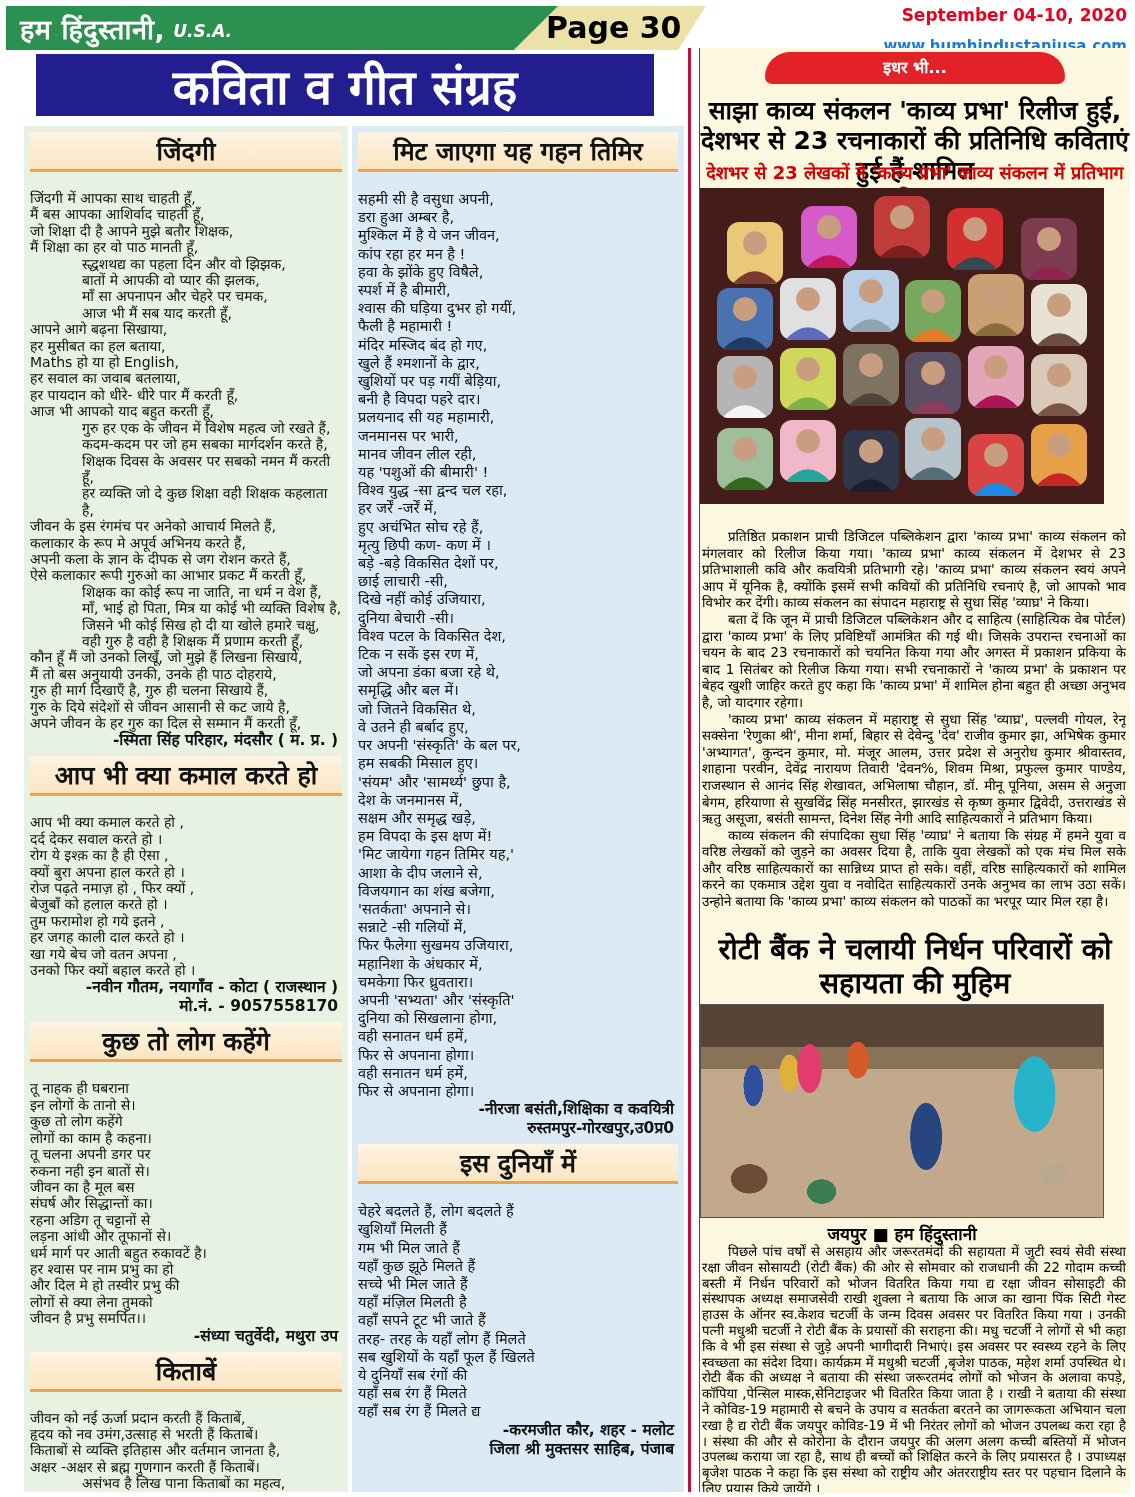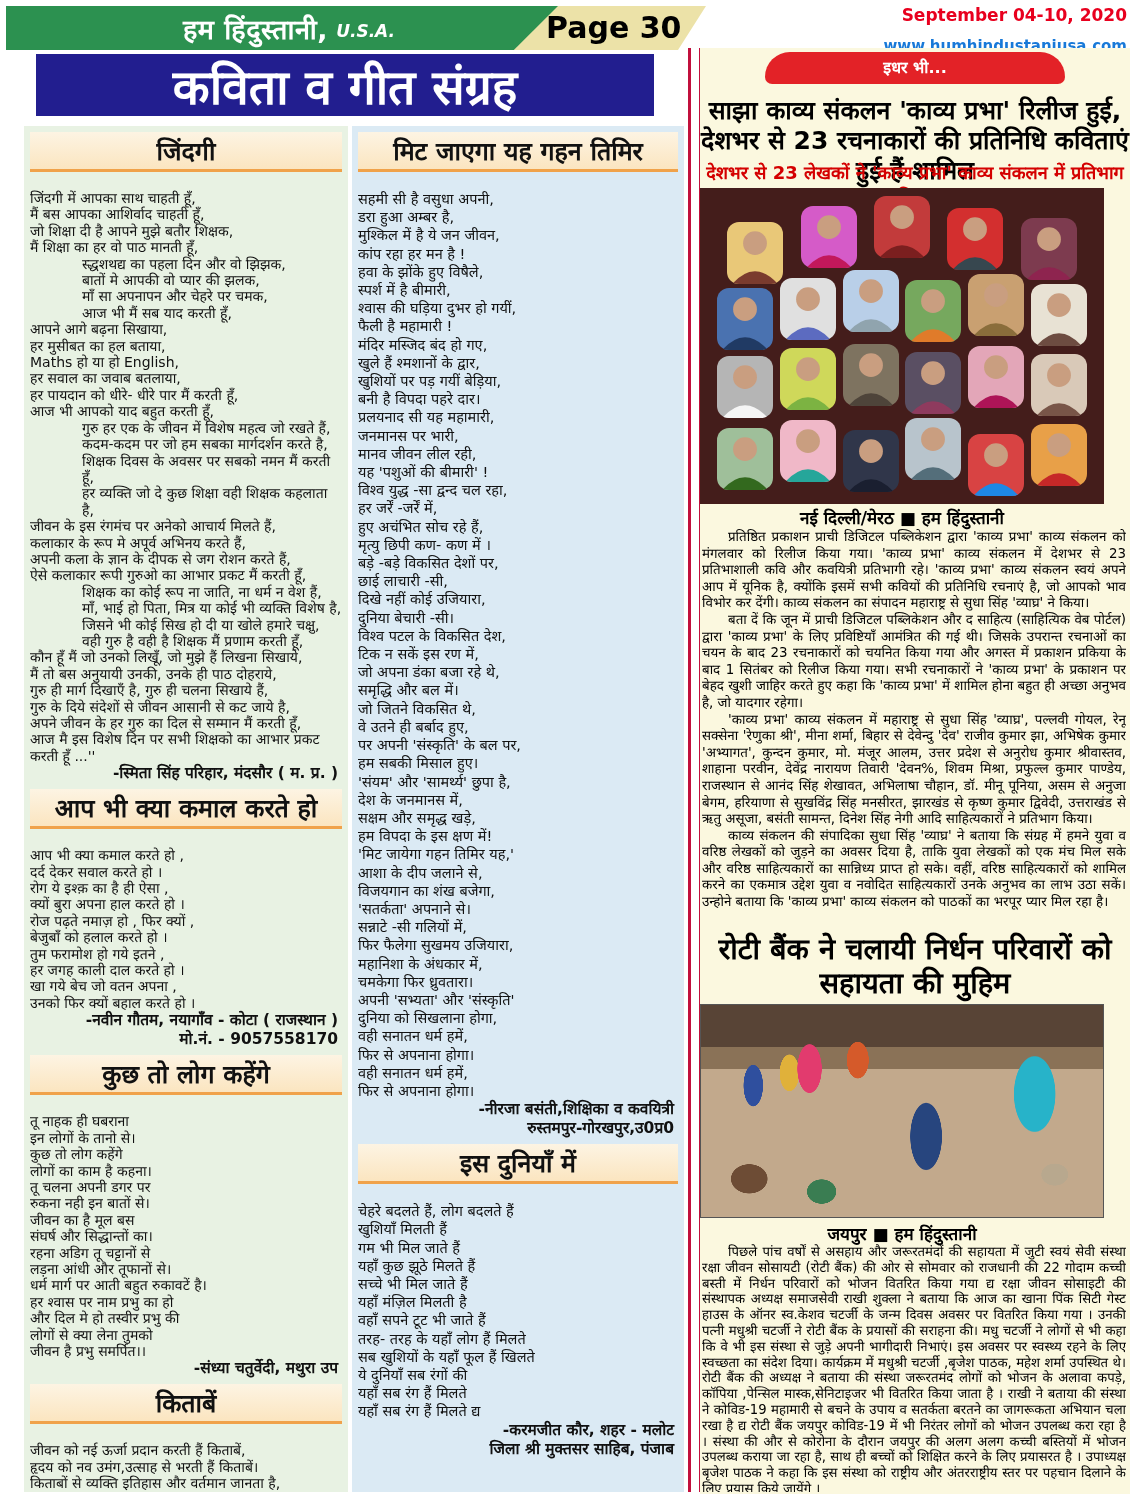--- a/index.html
+++ b/index.html
@@ -2,21 +2,21 @@
 <html><head>
 <meta charset="utf-8">
 <style>
   html,body{margin:0;padding:0;background:#ffffff;}
   body{font-family:"DejaVu Sans","Liberation Sans",sans-serif;}
   .page{position:relative;width:1135px;height:1497px;background:#ffffff;overflow:hidden;}
 
   
   .header-strip{position:absolute;top:6px;left:6px;width:1123px;height:44px;}
   .cream-band{position:absolute;left:0;top:0;width:700px;height:44px;background:#ece2a8;clip-path:polygon(0 0,100% 0,96% 100%,0 100%);}
-  .green-band{position:absolute;left:0;top:0;width:552px;height:44px;background:#2c9150;clip-path:polygon(0 0,100% 0,92% 100%,0 100%);color:#fff;display:flex;align-items:center;padding-left:14px;box-sizing:border-box;justify-content:center;}
+  .green-band{position:absolute;left:0;top:0;width:552px;height:44px;background:#2c9150;clip-path:polygon(0 0,100% 0,92% 100%,0 100%);color:#fff;display:flex;align-items:center;padding-left:14px;box-sizing:border-box;}
   .paper-name{font-size:27px;font-weight:800;letter-spacing:.5px;}
   .paper-suffix{font-size:17px;font-weight:800;font-style:italic;margin-left:8px;margin-top:6px;}
   .page-label{position:absolute;left:540px;top:0;width:150px;height:36px;line-height:44px;text-align:left;font-size:30px;font-weight:800;color:#000;}
   .header-right{position:absolute;right:2px;top:0;text-align:right;line-height:1.15;}
   .date-text{color:#e8001e;font-weight:800;font-size:17px;}
   .site-text{color:#1879d8;font-weight:700;font-size:15px;margin-top:12px;}
 
   
   .blue-banner{position:absolute;left:20px;top:54px;width:618px;height:62px;background:#221e8f;color:#fff;
     display:flex;align-items:center;justify-content:center;font-size:48px;font-weight:800;margin-left:16px;}
@@ -114,21 +114,20 @@
         <div class="pline">ऐसे कलाकार रूपी गुरुओ का आभार प्रकट मैं करती हूँ,</div>
         <div class="pline ind">शिक्षक का कोई रूप ना जाति, ना धर्म न वेश हैं,</div>
         <div class="pline ind">माँ, भाई हो पिता, मित्र या कोई भी व्यक्ति विशेष है,</div>
         <div class="pline ind">जिसने भी कोई सिख हो दी या खोले हमारे चक्षु,</div>
         <div class="pline ind">वही गुरु है वही है शिक्षक मैं प्रणाम करती हूँ,</div>
         <div class="pline">कौन हूँ मैं जो उनको लिखूँ, जो मुझे हैं लिखना सिखाये,</div>
         <div class="pline">मैं तो बस अनुयायी उनकी, उनके ही पाठ दोहराये,</div>
         <div class="pline">गुरु ही मार्ग दिखाएँ है, गुरु ही चलना सिखाये हैं,</div>
         <div class="pline">गुरु के दिये संदेशों से जीवन आसानी से कट जाये है,</div>
         <div class="pline">अपने जीवन के हर गुरु का दिल से सम्मान मैं करती हूँ,</div>
-        <div class="pline">आज मै इस विशेष दिन पर सभी शिक्षको का आभार  प्रकट करती हूँ ...''</div>
         <div class="psign">-स्मिता सिंह परिहार, मंदसौर ( म. प्र. )</div>
       </section>
       <section class="poem">
         <h3 class="poem-title">आप भी क्या कमाल करते हो</h3>
         <div class="pline">आप भी क्या कमाल करते हो ,</div>
         <div class="pline">दर्द देकर सवाल करते हो ।</div>
         <div class="pline">रोग ये इश्क़ का है ही ऐसा ,</div>
         <div class="pline">क्यों बुरा अपना हाल करते हो ।</div>
         <div class="pline">रोज पढ़ते नमाज़ हो , फिर क्यों ,</div>
         <div class="pline">बेजुबाँ को हलाल करते हो ।</div>
@@ -391,21 +390,20 @@
             </svg>
           </div>
           <div class="avatar" style="background: rgb(232, 160, 72); margin-top: 6px;">
             <svg viewBox="0 0 40 44">
               <circle cx="20" cy="15" r="8.5" fill="#c99e80"></circle>
               <path d="M2 46 Q20 24 38 46 Z" fill="#c62828"></path>
             </svg>
           </div>
         </div>
       </div>
-    <div class="caption caption1">नई दिल्ली/मेरठ ■  हम हिंदुस्तानी</div>
     <div id="article1" class="article1">
         <p class="apara">प्रतिष्ठित प्रकाशन प्राची डिजिटल पब्लिकेशन द्वारा 'काव्य प्रभा' काव्य संकलन को मंगलवार को रिलीज किया गया। 'काव्य प्रभा' काव्य संकलन में देशभर से 23 प्रतिभाशाली कवि और कवयित्री प्रतिभागी रहे। 'काव्य प्रभा' काव्य संकलन स्वयं अपने आप में यूनिक है, क्योंकि इसमें सभी कवियों की प्रतिनिधि रचनाएं है, जो आपको भाव विभोर कर देंगी। काव्य संकलन का संपादन महाराष्ट्र से सुधा सिंह 'व्याघ्र' ने किया।</p>
         <p class="apara">बता दें कि जून में प्राची डिजिटल पब्लिकेशन और द साहित्य (साहित्यिक वेब पोर्टल) द्वारा 'काव्य प्रभा' के लिए प्रविष्टियाँ आमंत्रित की गई थी। जिसके उपरान्त रचनाओं का चयन के बाद 23 रचनाकारों को चयनित किया गया और अगस्त में प्रकाशन प्रकिया के बाद 1 सितंबर को रिलीज किया गया। सभी रचनाकारों ने 'काव्य प्रभा' के प्रकाशन पर बेहद खुशी जाहिर करते हुए कहा कि 'काव्य प्रभा' में शामिल होना बहुत ही अच्छा अनुभव है, जो यादगार रहेगा।</p>
         <p class="apara">'काव्य प्रभा' काव्य संकलन में महाराष्ट्र से सुधा सिंह 'व्याघ्र', पल्लवी गोयल, रेनू सक्सेना 'रेणुका श्री', मीना शर्मा,  बिहार से देवेन्दु 'देव' राजीव कुमार झा, अभिषेक कुमार 'अभ्यागत', कुन्दन कुमार, मो. मंजूर आलम, उत्तर प्रदेश से अनुरोध कुमार श्रीवास्तव, शाहाना परवीन, देवेंद्र नारायण तिवारी 'देवन%, शिवम मिश्रा, प्रफुल्ल कुमार पाण्डेय, राजस्थान से आनंद सिंह शेखावत, अभिलाषा चौहान, डॉ. मीनू पूनिया, असम से अनुजा बेगम, हरियाणा से सुखविंद्र सिंह मनसीरत, झारखंड से कृष्ण कुमार द्विवेदी, उत्तराखंड से ऋतु असूजा, बसंती सामन्त, दिनेश सिंह नेगी आदि साहित्यकारों ने प्रतिभाग किया।</p>
         <p class="apara">काव्य संकलन की संपादिका सुधा सिंह 'व्याघ्र' ने बताया कि संग्रह में हमने युवा व वरिष्ठ लेखकों को जुड़ने का अवसर दिया है, ताकि युवा लेखकों को एक मंच मिल सके और वरिष्ठ साहित्यकारों का सान्निध्य प्राप्त हो सके। वहीं, वरिष्ठ साहित्यकारों को शामिल करने का एकमात्र उद्देश युवा व नवोदित साहित्यकारों उनके अनुभव का लाभ उठा सकें। उन्होने बताया कि 'काव्य प्रभा' काव्य संकलन को पाठकों का भरपूर प्यार मिल रहा है।</p>
       </div>
     <div class="headline2">रोटी बैंक ने चलायी निर्धन परिवारों को सहायता की मुहिम</div>
     <div class="photo2"></div>
     <div class="caption caption2">जयपुर ■  हम हिंदुस्तानी</div>
     <div id="article2" class="article2">

